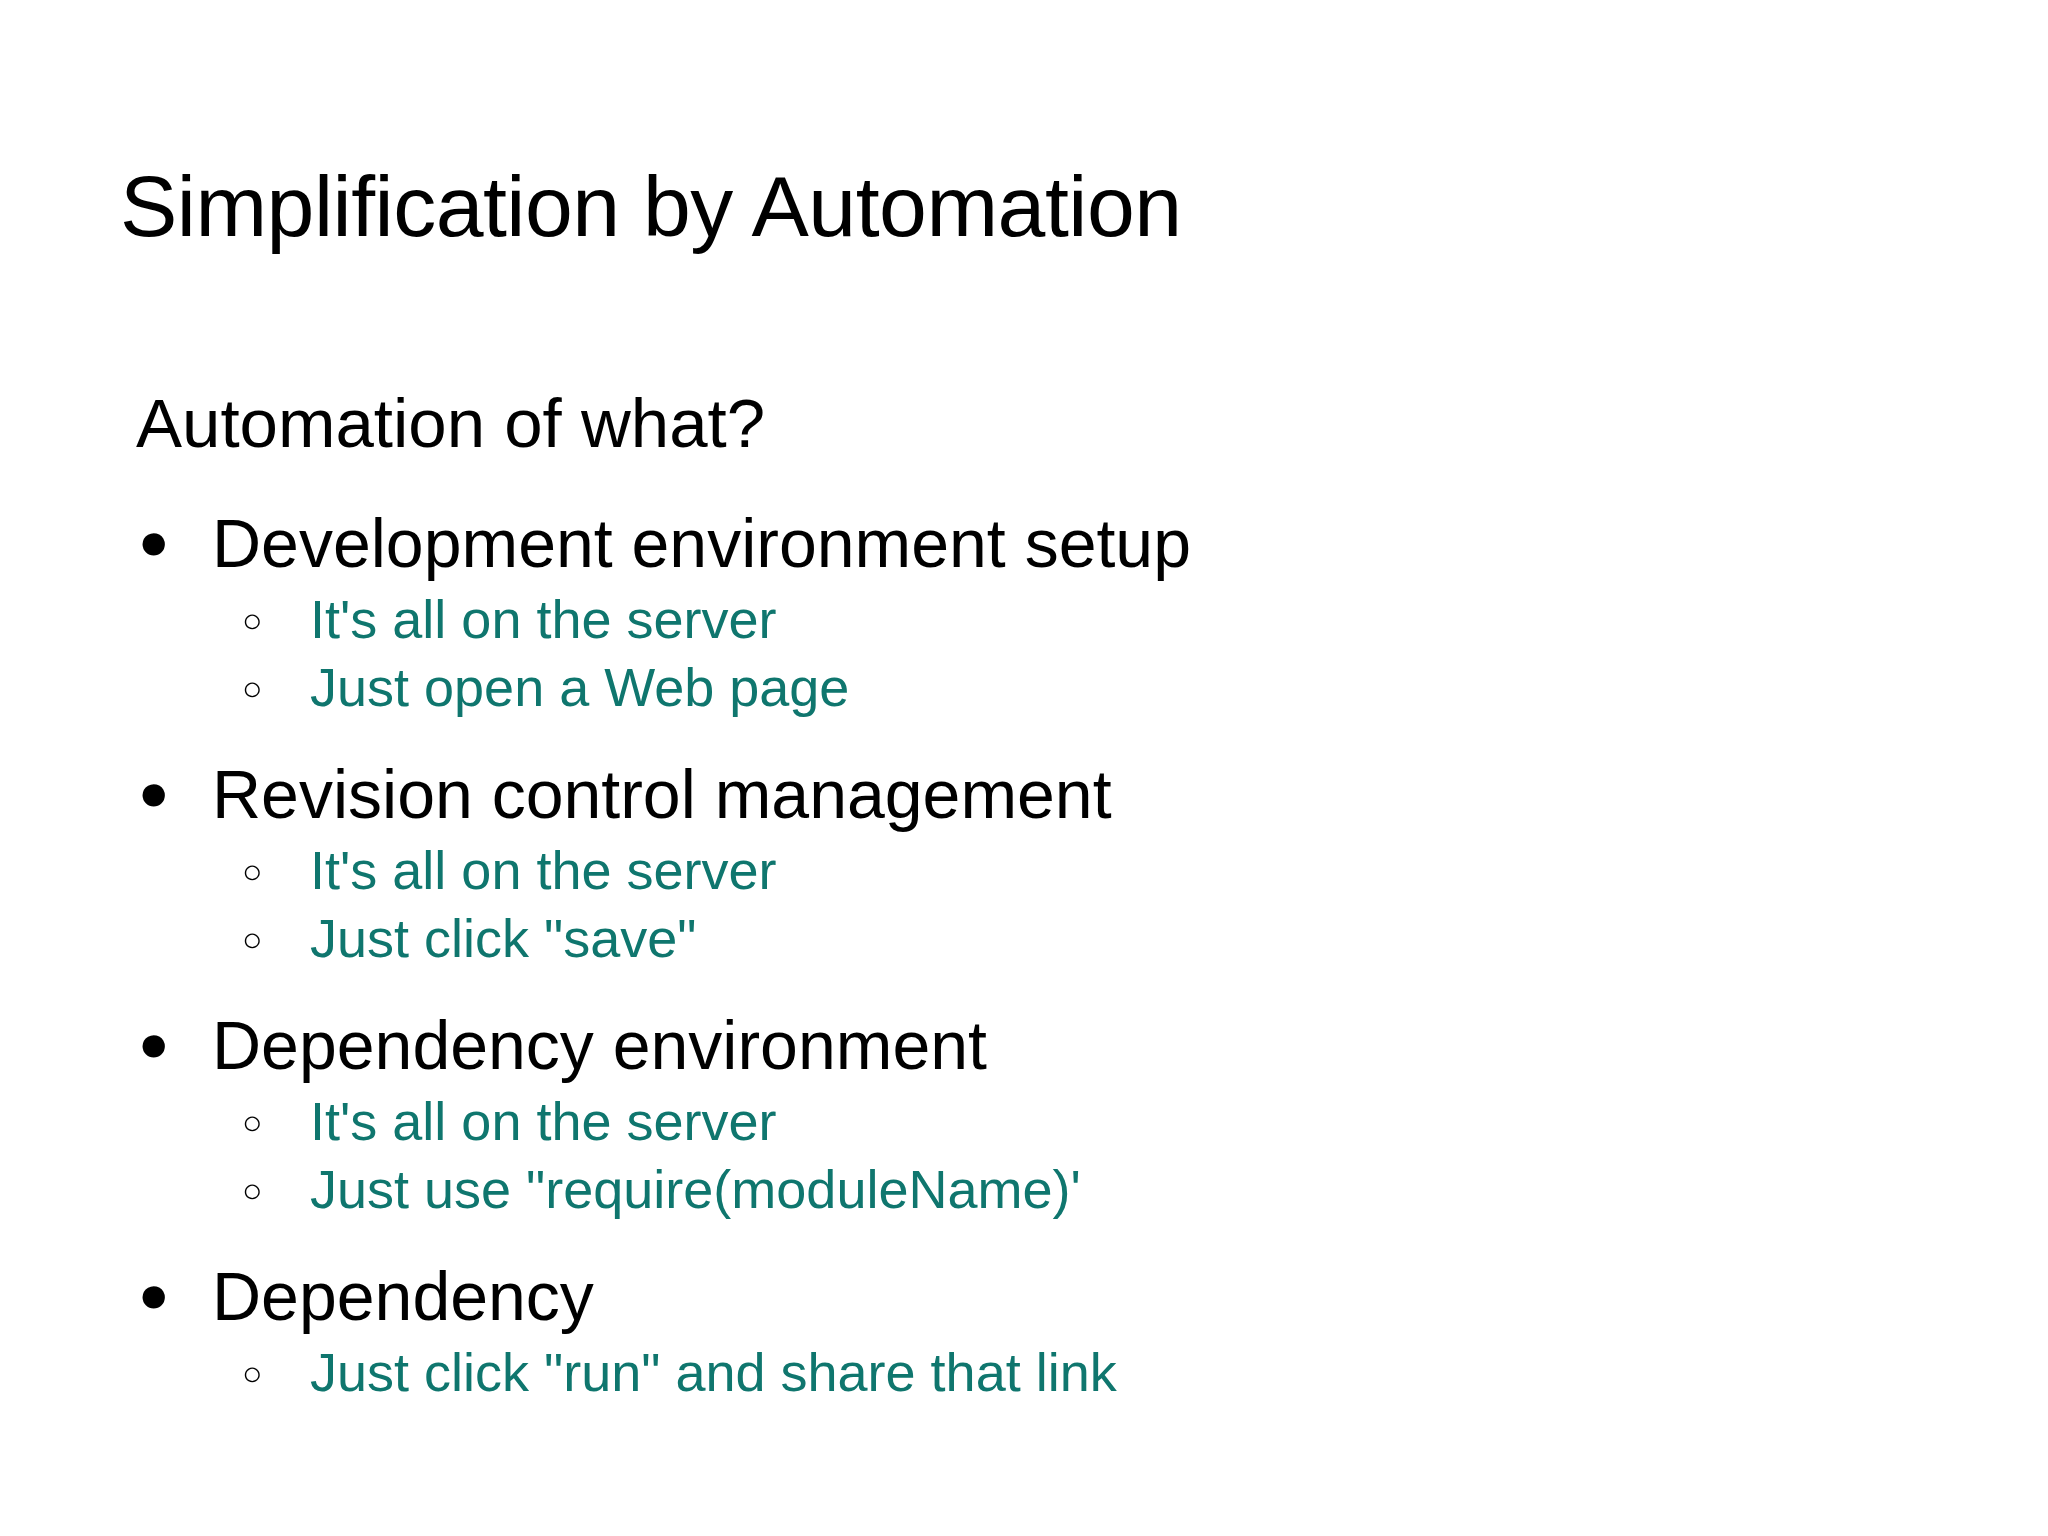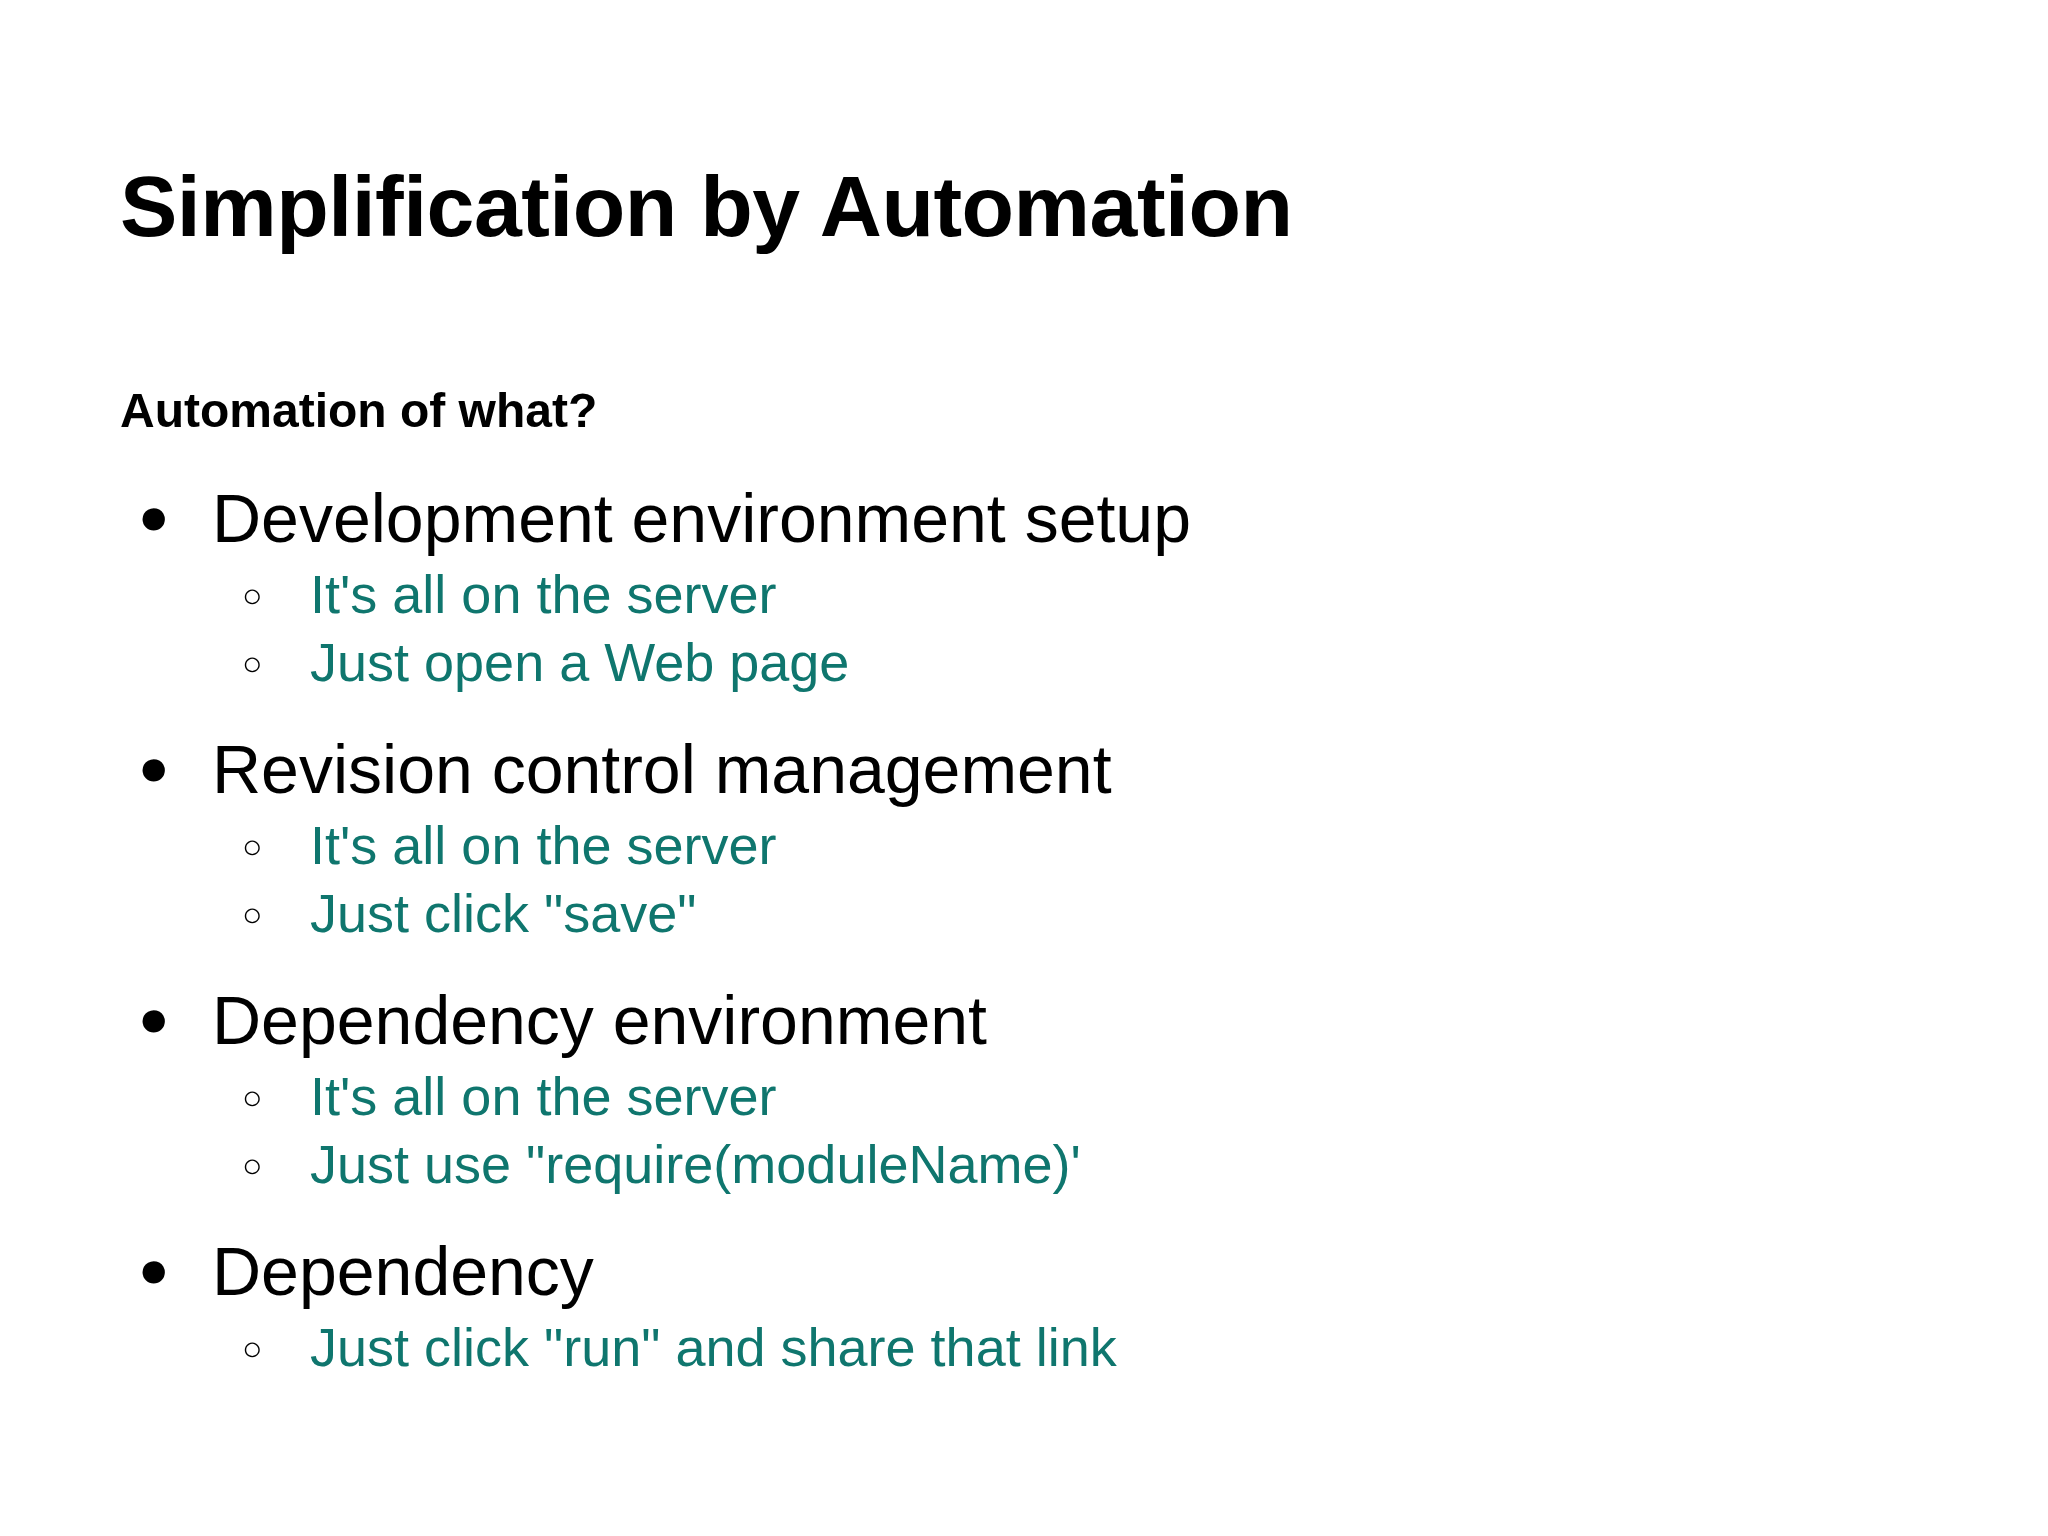--- a/index.html
+++ b/index.html
@@ -23,40 +23,40 @@
     background: #ffffff;
     box-sizing: border-box;
   }
 
   .slide-title {
     position: absolute;
     left: 120px;
     top: 160px;
     width: 1820px;
     font-size: 86px;
-    font-weight: bold;
+    font-weight: normal;
     line-height: 1.08;
     letter-spacing: -0.5px;
     color: #000000;
     white-space: nowrap;
   }
 
   .body-block {
     position: absolute;
     left: 120px;
     top: 382px;
     width: 1840px;
   }
 
   .lead-line {
-    font-size: 48px;
+    font-size: 69px;
     line-height: 1.22;
-    font-weight: bold;
-    color: #000000;
-    margin: 0 0 4px 0;
+    font-weight: normal;
+    color: #000000;
+    margin: 0 0 4px 16px;
     padding: 0;
   }
 
   ul.level1 {
     list-style: none;
     margin: 0;
     padding: 0;
   }
 
   li.l1-item {

